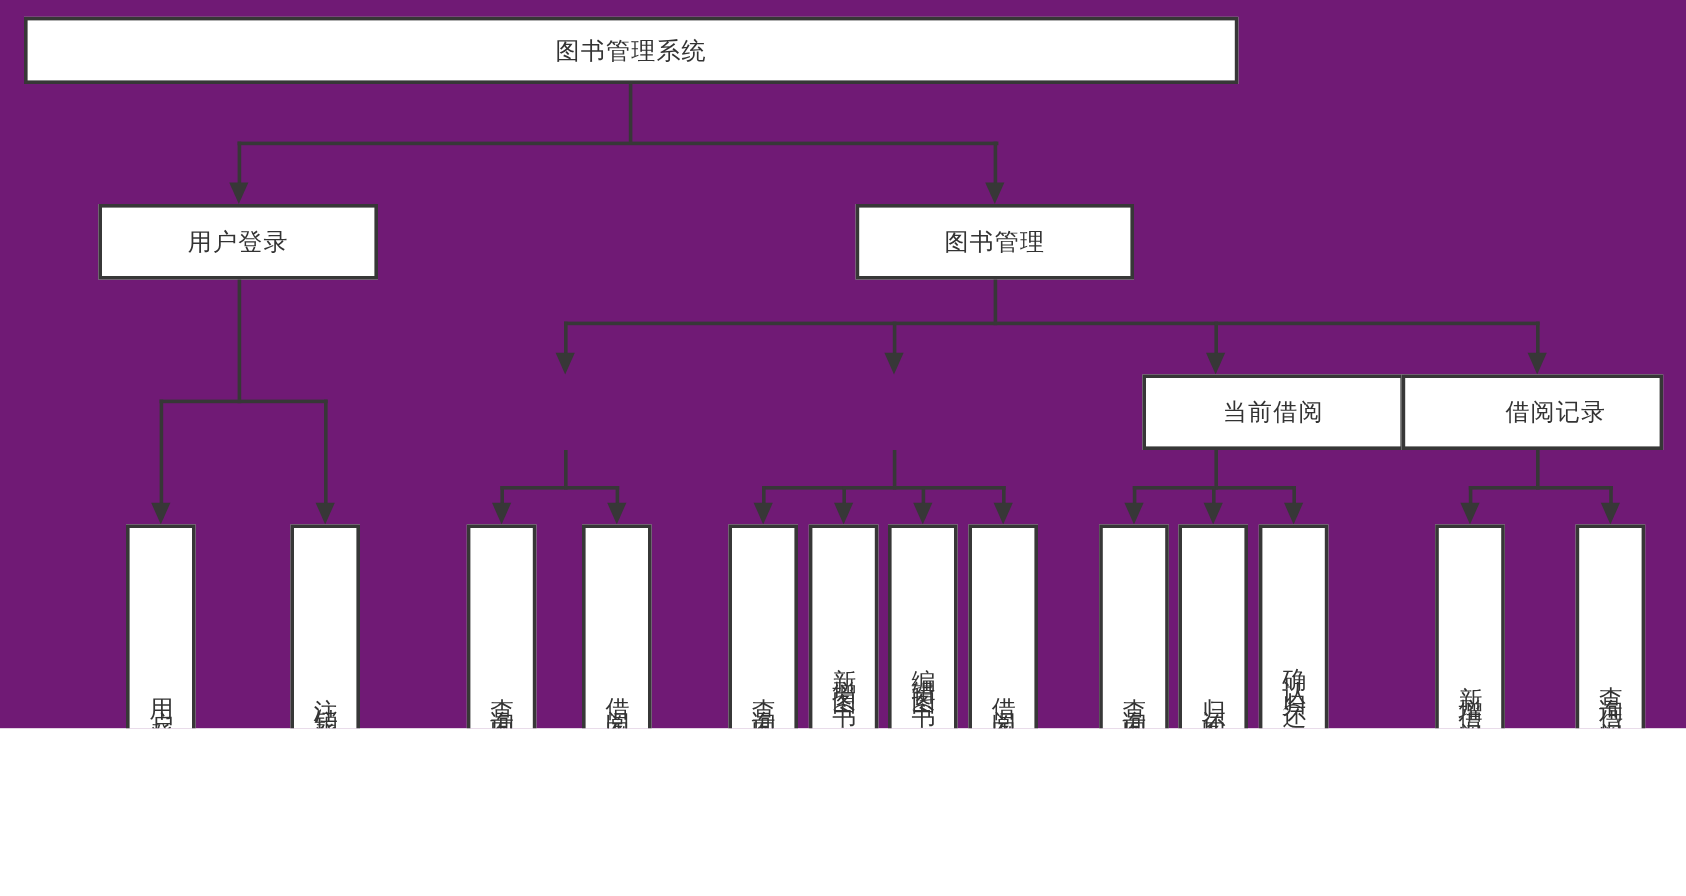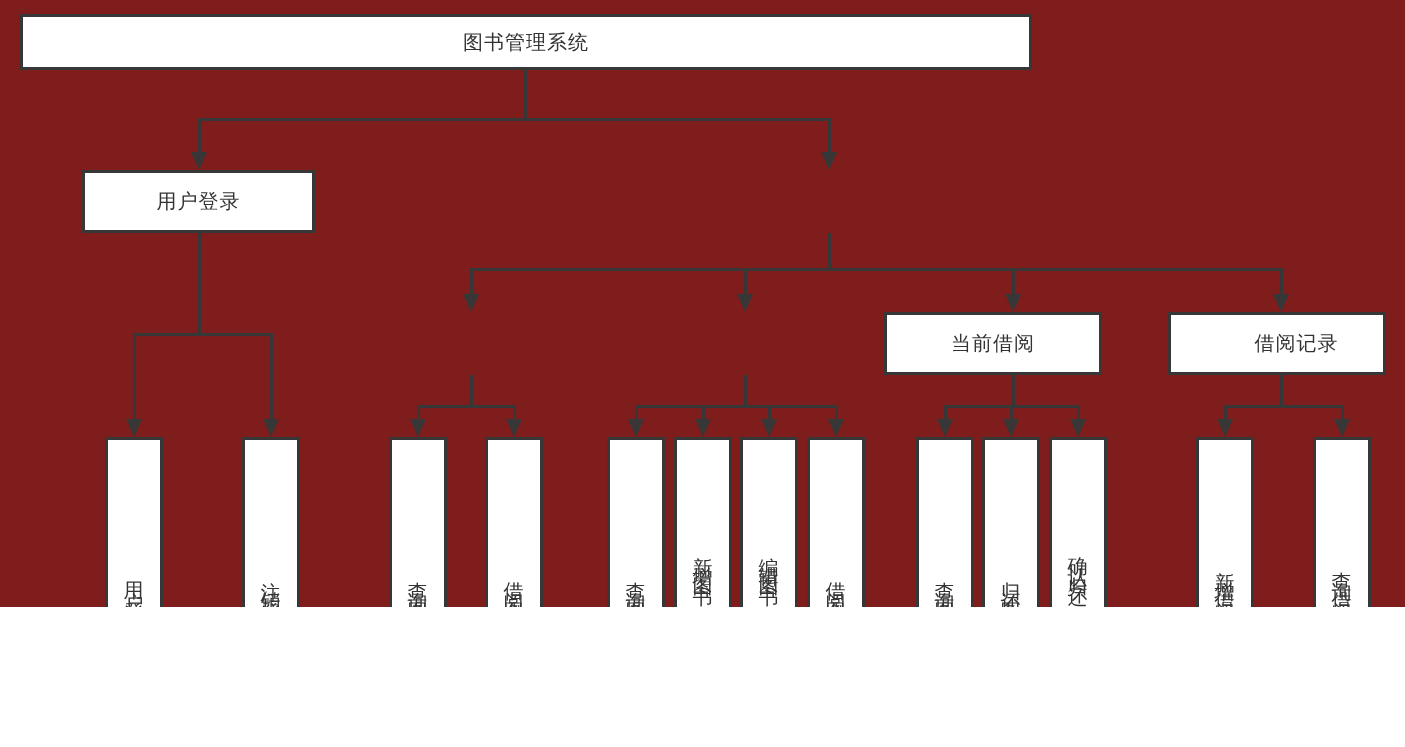--- a/index.html
+++ b/index.html
@@ -1,17 +1,17 @@
 <!DOCTYPE html>
 <html><head>
 <meta charset="utf-8">
 <style>
   html,body{margin:0;padding:0;background:#ffffff;}
   .canvas{
-    position:relative;width:1405px;height:607px;background:#7f1d1d;overflow:hidden;
+    position:relative;width:1405px;height:607px;background:#701a75;overflow:hidden;
     font-family:"Liberation Sans","DejaVu Sans",sans-serif;
     --line:#373737;--text:#333333;
   }
   .box{
     position:absolute;box-sizing:border-box;background:#ffffff;
     border:3px solid var(--line);display:flex;align-items:center;justify-content:center;
     color:var(--text);font-size:20px;letter-spacing:1px;white-space:nowrap;
   }
   .leaf{letter-spacing:0;}
   .leaf .vtext{
@@ -41,40 +41,43 @@
   <div class="vl" style="left:524px;top:70px;height:50px;"></div>
   <div class="hl" style="left:198px;top:118px;width:634px;"></div>
   <div class="vl" style="left:198px;top:118px;height:36px;"></div>
   <div class="ah" style="left:191px;top:152px;"></div>
   <div class="vl" style="left:828px;top:118px;height:36px;"></div>
   <div class="ah" style="left:821px;top:152px;"></div>
 
   <div class="box" style="left:82px;top:170px;width:233px;height:63px;">
     <span>用户登录</span>
   </div>
+  <div class="box" style="left:713px;top:170px;width:232px;height:63px;">
+    <span>图书管理</span>
+  </div>
 
   <div class="vl" style="left:198px;top:233px;height:103px;"></div>
   <div class="hl" style="left:133px;top:333px;width:140px;"></div>
   <div class="vl" style="left:133px;top:333px;height:88px;"></div>
   <div class="ah" style="left:126px;top:419px;"></div>
   <div class="vl" style="left:270px;top:333px;height:88px;"></div>
   <div class="ah" style="left:263px;top:419px;"></div>
 
   <div class="vl" style="left:828px;top:233px;height:38px;"></div>
   <div class="hl" style="left:470px;top:268px;width:813px;"></div>
   <div class="vl" style="left:470px;top:268px;height:28px;"></div>
   <div class="ah" style="left:463px;top:294px;"></div>
   <div class="vl" style="left:744px;top:268px;height:28px;"></div>
   <div class="ah" style="left:737px;top:294px;"></div>
   <div class="vl" style="left:1012px;top:268px;height:28px;"></div>
   <div class="ah" style="left:1005px;top:294px;"></div>
   <div class="vl" style="left:1280px;top:268px;height:28px;"></div>
   <div class="ah" style="left:1273px;top:294px;"></div>
 
-  <div class="box" style="left:884px;top:312px;width:218px;height:63px;">
+  <div class="box" style="left:952px;top:312px;width:218px;height:63px;">
     <span>当前借阅</span>
   </div>
   <div class="box" style="left:1168px;top:312px;width:218px;height:63px;padding-left:39px;">
     <span>借阅记录</span>
   </div>
 
   <div class="vl" style="left:470px;top:375px;height:33px;"></div>
   <div class="hl" style="left:417px;top:405px;width:99px;"></div>
   <div class="vl" style="left:417px;top:405px;height:16px;"></div>
   <div class="ah" style="left:410px;top:419px;"></div>

